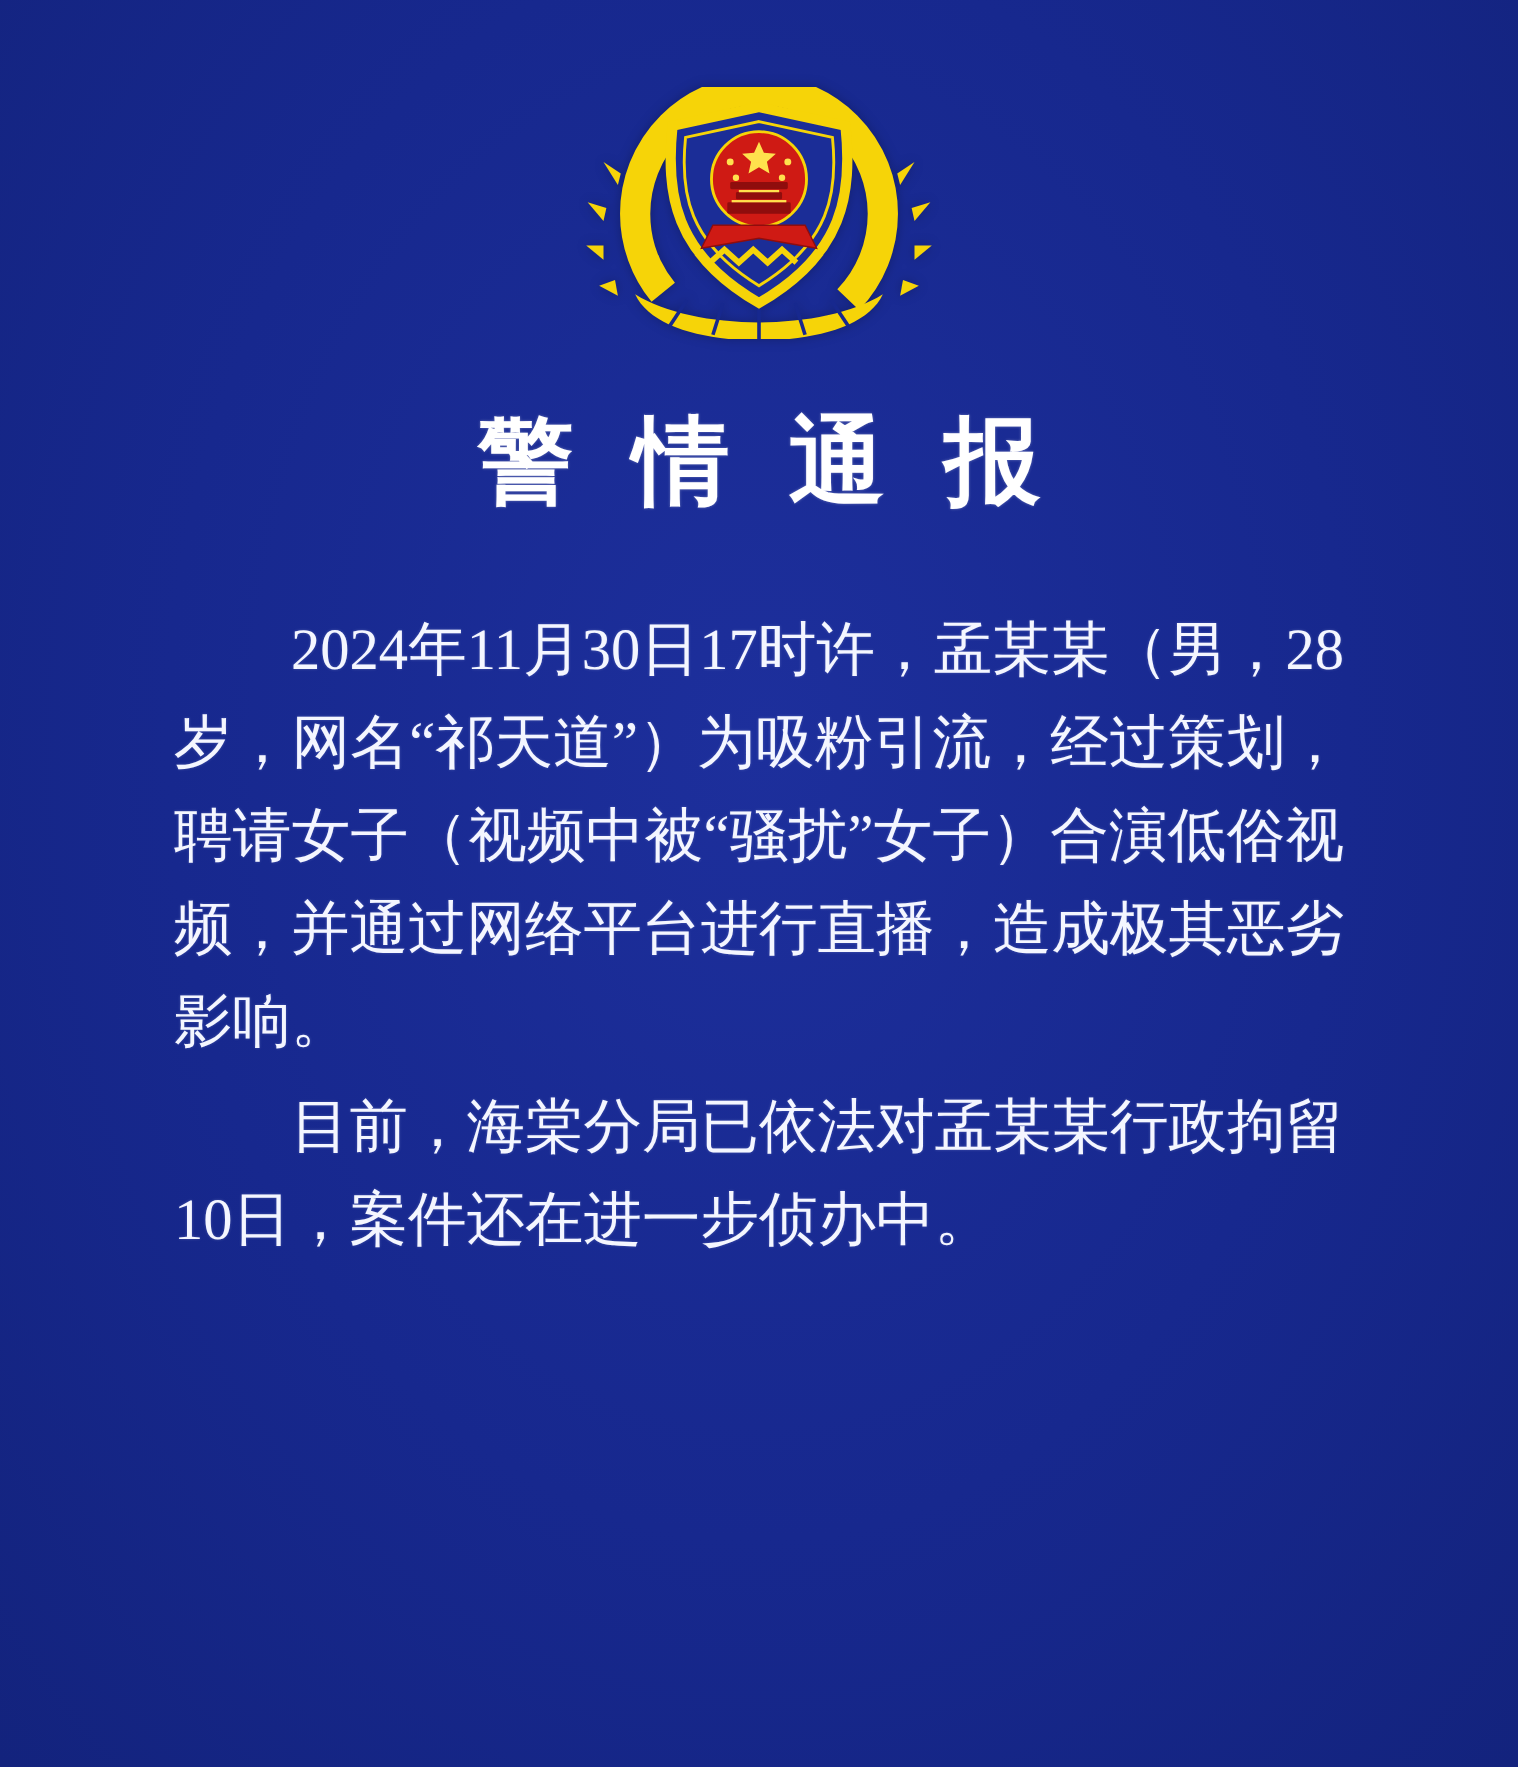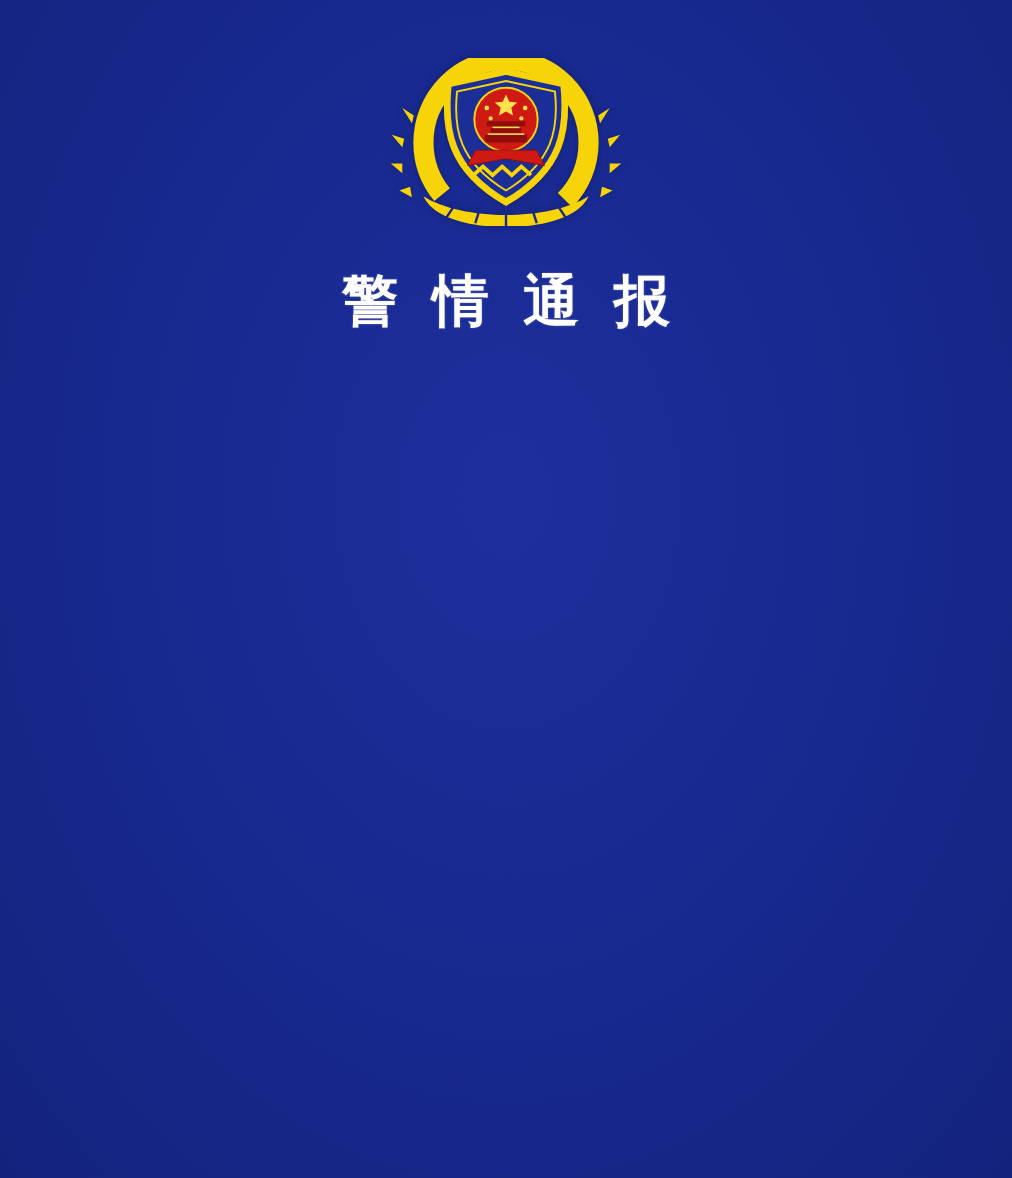--- a/index.html
+++ b/index.html
@@ -24,21 +24,21 @@
   }
   .emblem-wrap svg{
     width:232px;
     height:168px;
     filter:drop-shadow(0 0 4px rgba(0,0,0,.25));
   }
   
   .notice-title{
     margin:38px 0 0 0;
     text-align:center;
-    font-size:56px;
+    font-size:64px;
     font-weight:bold;
     color:#ffffff;
     letter-spacing:0.62em;
     padding-left:0.62em; 
     text-shadow:0 0 2px rgba(255,255,255,.35);
     white-space:nowrap;
   }
   
   .notice-body{
     width:780px;
@@ -137,15 +137,19 @@
       </g>
 
       <path d="M88,96 L152,96 L160,112 L120,105 L80,112 Z" fill="#cf1a14" stroke="#8f0d0d" stroke-width="1"></path>
 
       <path d="M86,122 L96,113 L106,122 L116,113 L126,122 L136,113 L146,122" fill="none" stroke="#f6d408" stroke-width="4"></path>
     </svg>
   </div>
 
   <h1 class="notice-title">警情通报</h1>
 
+  <div class="notice-body">
+    <p>2024年11月30日17时许，孟某某（男，28岁，网名“祁天道”）为吸粉引流，经过策划，聘请女子（视频中被“骚扰”女子）合演低俗视频，并通过网络平台进行直播，造成极其恶劣影响。</p>
+    <p>目前，海棠分局已依法对孟某某行政拘留10日，案件还在进一步侦办中。</p>
+  </div>
 
 
 </div>
 
 </body></html>

